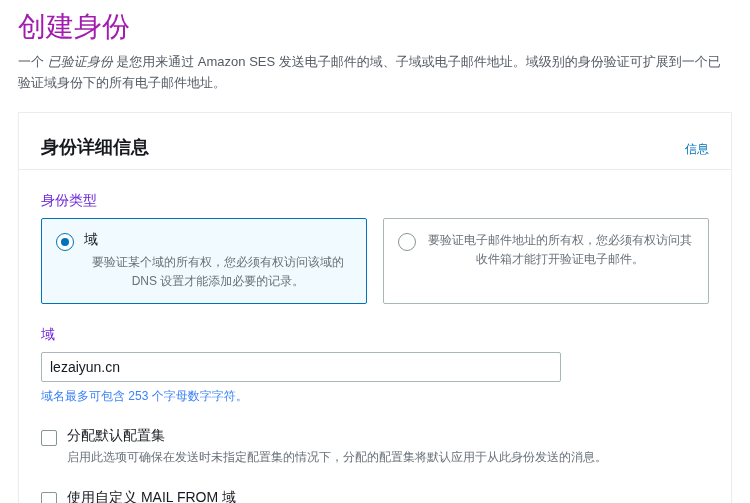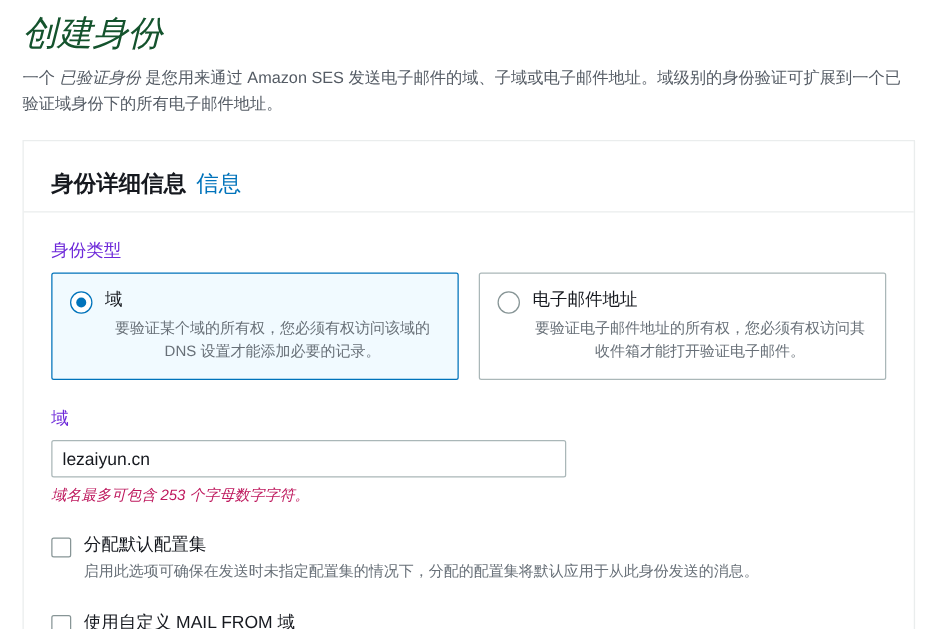--- a/index.html
+++ b/index.html
@@ -10,22 +10,21 @@
       color: #16191f;
       font-size: 14px;
     }
     .page-wrap {
       padding: 8px 18px 18px;
     }
     h1.page-title {
       font-size: 28px;
       font-weight: 400;
       margin: 0 0 6px 0;
-      color: #14532d;
-      font-style: italic;
+      color: #a21caf;
     }
     .page-desc {
       font-size: 13px;
       color: #545b64;
       line-height: 1.6;
       margin-bottom: 18px;
     }
     .page-desc em {
       font-style: italic;
       color: #545b64;
@@ -35,29 +34,30 @@
       border: 1px solid #eaeded;
       box-shadow: 0 1px 1px rgba(0,0,0,0.05);
       padding: 22px 22px 22px;
       background: #fff;
     }
     .panel-header {
       display: flex;
       align-items: baseline;
       margin-bottom: 2px;
       gap: 8px;
+      justify-content: space-between;
     }
     .panel-title {
       font-size: 18px;
       font-weight: 700;
       color: #16191f;
     }
     .info-link {
       color: #0073bb;
-      font-size: 18px;
+      font-size: 12px;
       font-weight: 400;
       cursor: pointer;
     }
     .divider {
       border: none;
       border-top: 1px solid #eaeded;
       margin: 10px -22px 22px;
     }
     .field-label {
       font-size: 14px;
@@ -116,35 +116,34 @@
       color: #16191f;
       margin-bottom: 4px;
     }
     .radio-desc {
       font-size: 12px;
       color: #687078;
       line-height: 1.6;
       text-align: center;
     }
     .text-input {
-      width: 412px;
+      width: 520px;
       max-width: 100%;
       padding: 6px 8px;
       border: 1px solid #aab7b8;
       border-radius: 2px;
       font-size: 14px;
       color: #16191f;
       font-family: inherit;
       box-sizing: border-box;
     }
     .helper-text {
       font-size: 12px;
-      color: #be185d;
+      color: #3b82f6;
       margin-top: 6px;
-      font-style: italic;
     }
     .field-block {
       margin-bottom: 22px;
     }
     .checkbox-row {
       display: flex;
       gap: 10px;
       cursor: pointer;
     }
     .checkbox-box {
@@ -197,21 +196,20 @@
             </span>
           <span class="radio-body">
             <div class="radio-title">域</div>
             <div class="radio-desc">要验证某个域的所有权，您必须有权访问该域的 DNS 设置才能添加必要的记录。</div>
           </span>
         </label>
 
         <label class="radio-card">
           <span class="radio-outer"></span>
           <span class="radio-body">
-            <div class="radio-title">电子邮件地址</div>
             <div class="radio-desc">要验证电子邮件地址的所有权，您必须有权访问其收件箱才能打开验证电子邮件。</div>
           </span>
         </label>
 
       </div>
     </div>
 
     <div class="field-block">
       <div class="field-label">域</div>
       <input type="text" class="text-input" value="lezaiyun.cn" style="">

